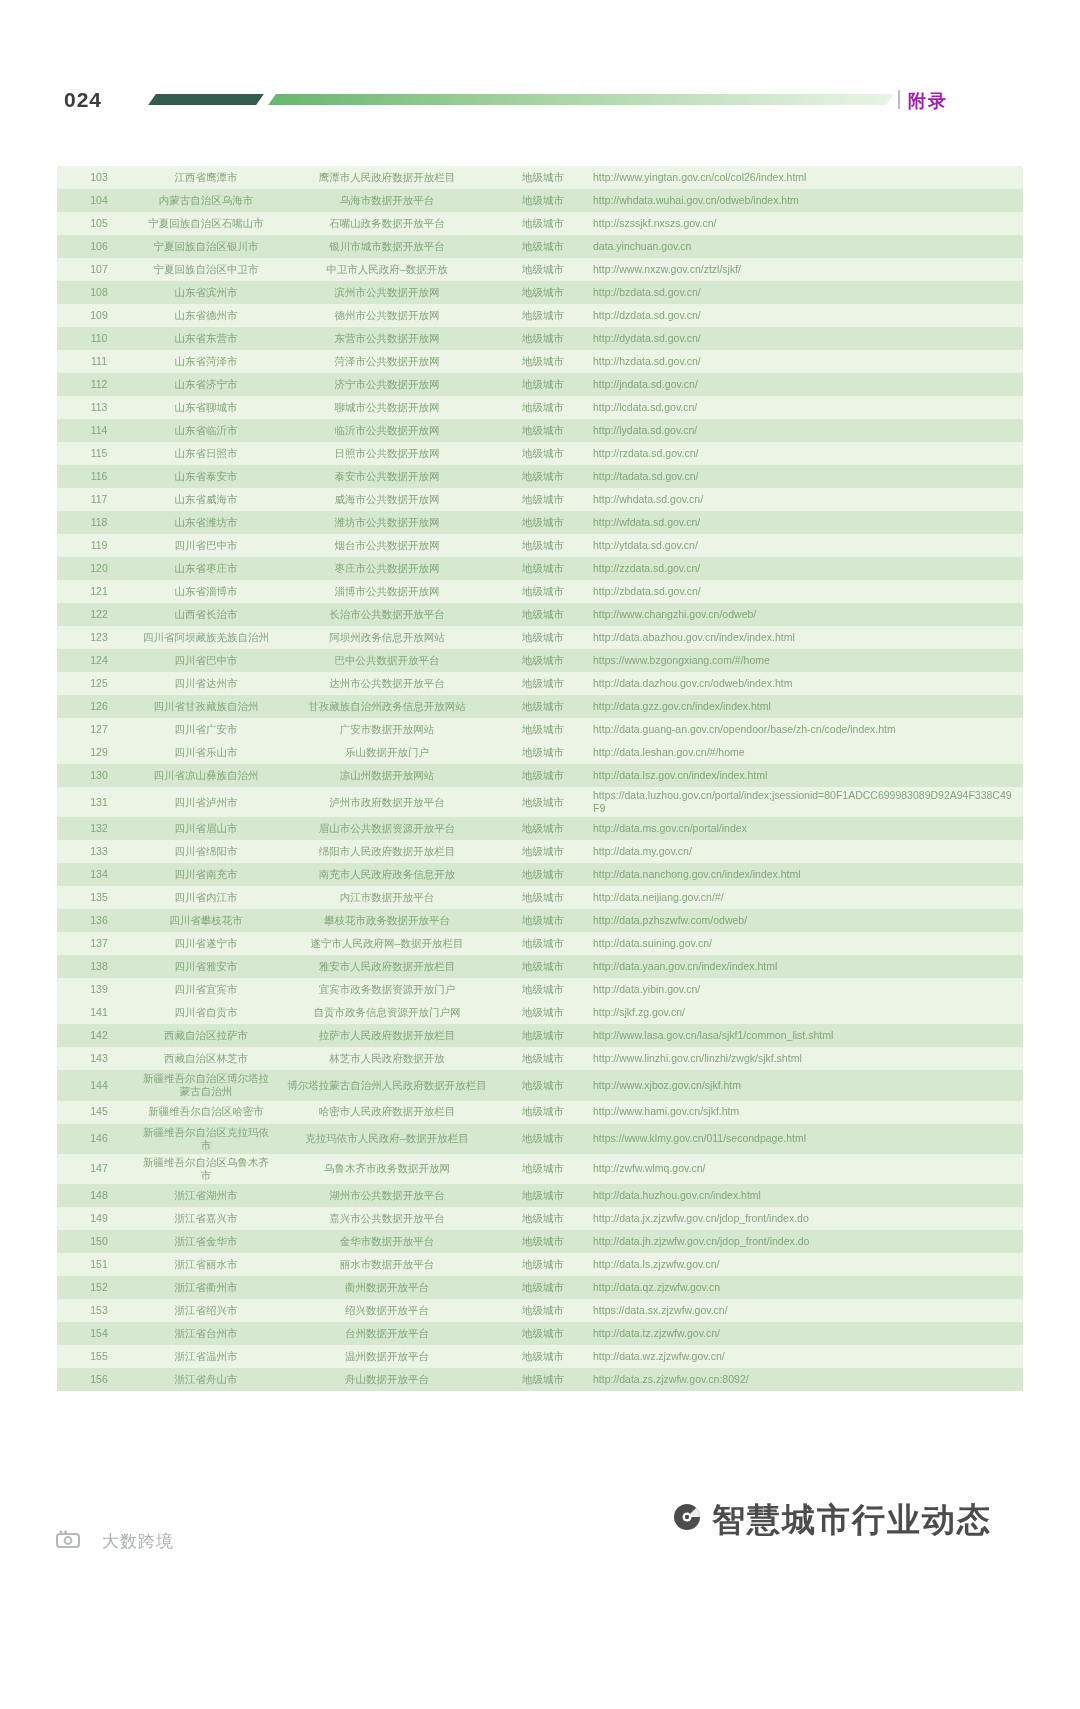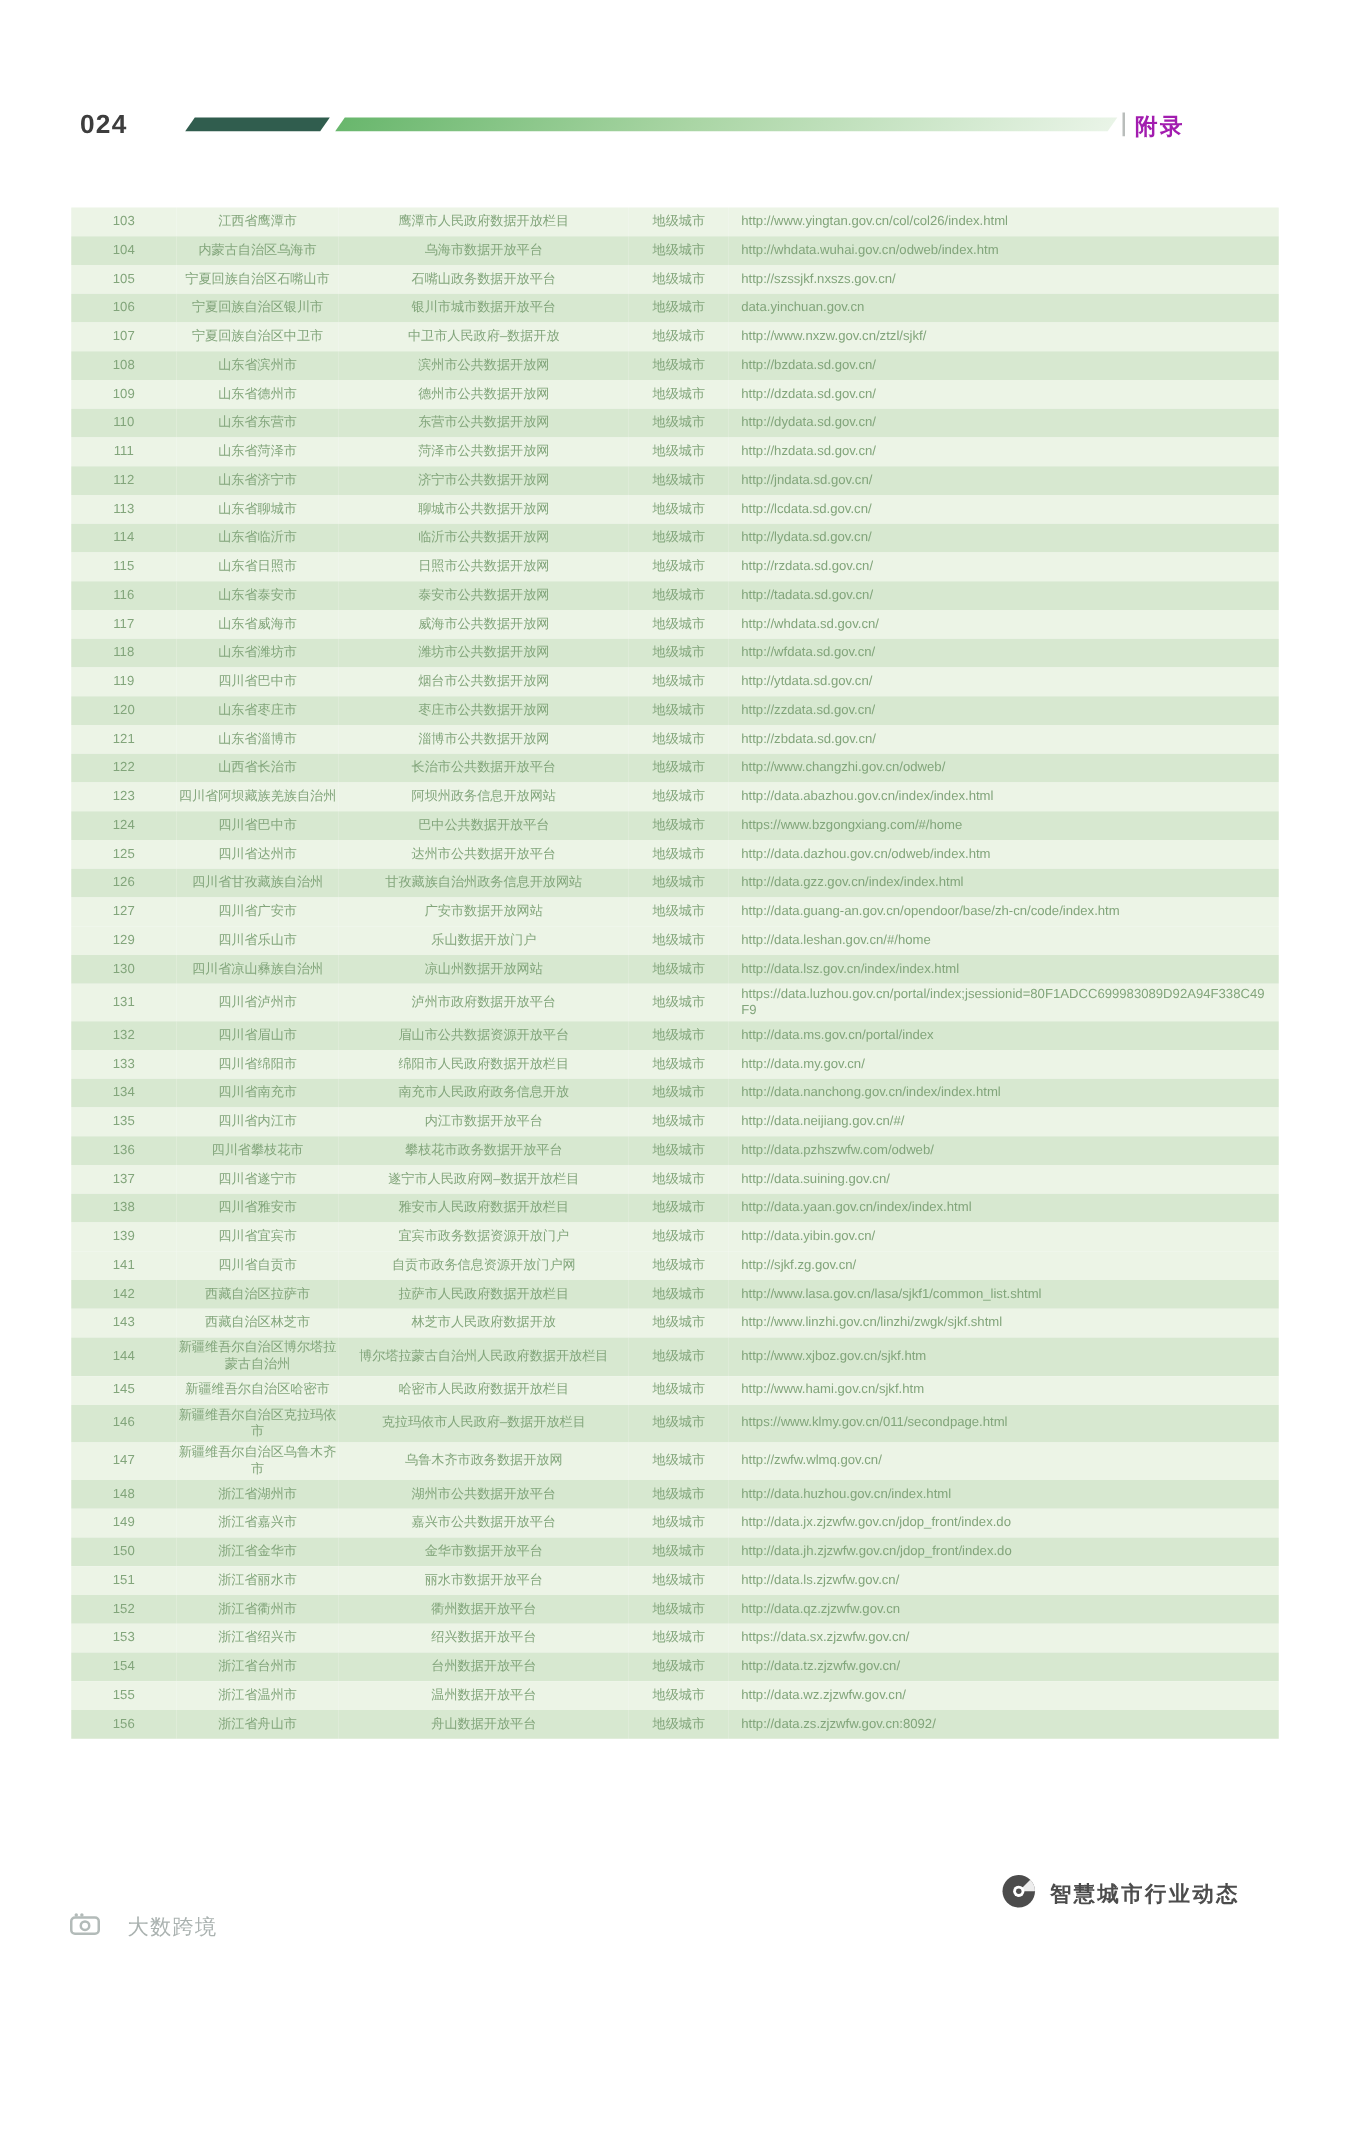--- a/index.html
+++ b/index.html
@@ -47,21 +47,21 @@
   
   .footer-left {
     position:absolute; left:56px; top:1530px;
     display:flex; align-items:center; gap:22px;
     color:#aab2b0; font-size:17px; letter-spacing:1px;
   }
   .footer-left .cam-icon { display:inline-block; }
   .watermark {
     position:absolute; right:88px; top:1498px;
     display:flex; align-items:center; gap:10px;
-    color:#4c4c4c; font-size:17px; font-weight:bold; letter-spacing:2px;
+    color:#4c4c4c; font-size:33px; font-weight:bold; letter-spacing:2px;
   }
 </style>
 </head>
 <body>
 
 <div class="header">
   <span class="page-number">024</span>
   <span class="bar-dark"></span>
   <span class="bar-light"></span>
   <span class="header-divider"></span>

